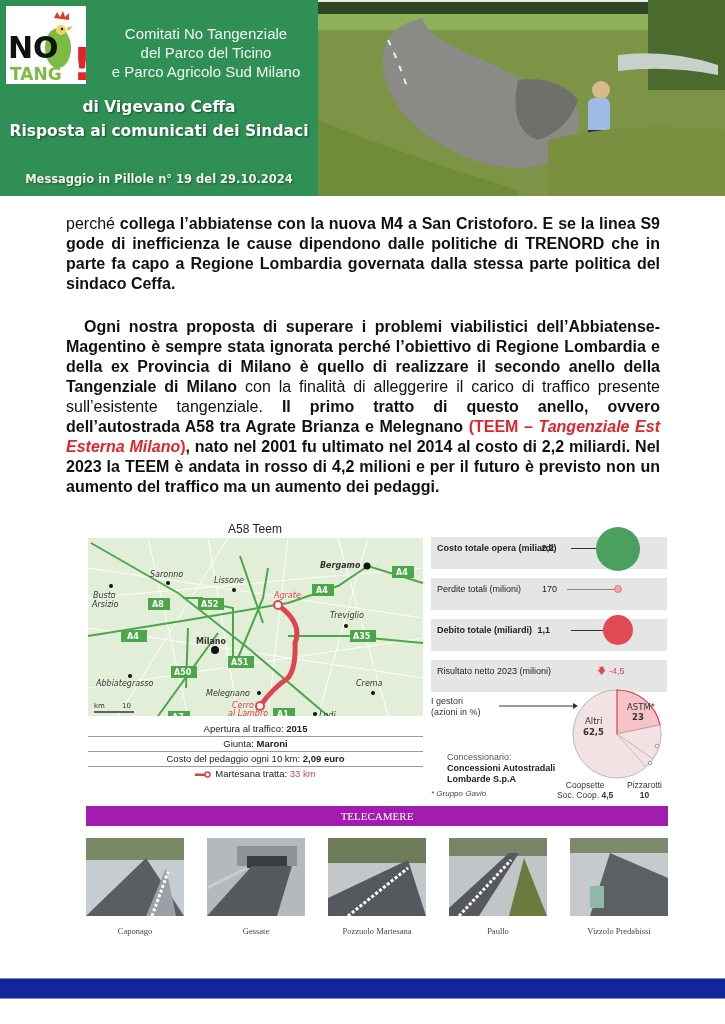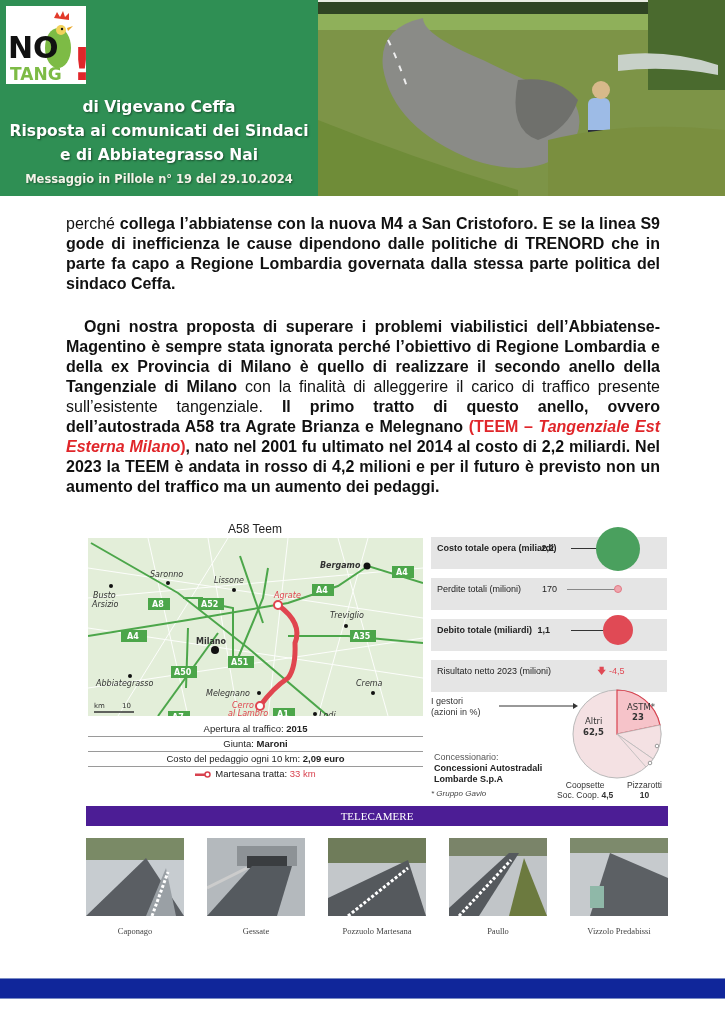--- a/index.html
+++ b/index.html
@@ -44,21 +44,21 @@
   .srow { position:relative; height:32px; margin-bottom:9px; background:#e5e5e5; font-size:9px; line-height:22px; padding-left:17px; color:#222; }
   .srow .lab { position:absolute; left:6px; }
   .srow .val { position:absolute; right:108px; text-align:right; }
   .srow .line { position:absolute; top:11px; height:1px; background:#333; }
   .srow .dot { position:absolute; border-radius:50%; }
   .bold { font-weight:bold; }
 
   .pie-area { position:absolute; left:431px; top:692px; width:236px; height:110px; font-size:9px; color:#333; }
 
   
-  .tele-bar { position:absolute; left:86px; top:806px; width:582px; height:20px; background:#4c1d95;
+  .tele-bar { position:absolute; left:86px; top:806px; width:582px; height:20px; background:#a21caf;
               color:#fff; text-align:center; font-family:"Liberation Serif", serif; font-size:11px; line-height:20px; }
   .cams { position:absolute; left:86px; top:838px; width:582px; height:100px; }
   .cam { position:absolute; top:0; width:98px; height:78px; overflow:hidden; background:#888; }
   .cam-label { position:absolute; top:88px; width:120px; text-align:center; font-family:"Liberation Serif", serif; font-size:8.5px; color:#444; }
 
   .footer-bar { position:absolute; left:0; top:978px; width:725px; height:21px; background:#10269a;
                 border-top:1px solid #7a8cc4; border-bottom:1px solid #7a8cc4; }
 </style>
 </head>
 <body>
@@ -71,24 +71,28 @@
         <path d="M48 12 l3 -6 l3 5 l3 -6 l2 6 l4 -4 l0 7 z" fill="#e23a2a"></path>
         <ellipse cx="52" cy="42" rx="13" ry="20" fill="#7dbb45"></ellipse>
         <circle cx="55" cy="24" r="5" fill="#f1d25b"></circle>
         <circle cx="56" cy="23" r="1.2" fill="#111"></circle>
         <path d="M61 22 l6 -2 l-5 5 z" fill="#e8a420"></path>
         <text x="2" y="52" font-family="DejaVu Sans, sans-serif" font-weight="bold" font-size="30" fill="#111">NO</text>
         <text x="4" y="74" font-family="DejaVu Sans, sans-serif" font-weight="bold" font-size="17" fill="#7dbb45">TANG</text>
         <text x="66" y="74" font-family="DejaVu Sans, sans-serif" font-weight="bold" font-size="44" fill="#e0262a">!</text>
       </svg>
     </div>
+    <div class="org">
+      <div>Comitati No Tangenziale</div>
+      <div>del Parco del Ticino</div>
+      <div>e Parco Agricolo Sud Milano</div>
+    </div>
     <div class="title">
       <div>di Vigevano Ceffa</div>
       <div>Risposta ai comunicati dei Sindaci</div>
-      <div>e di Abbiategrasso Nai</div>
     </div>
     <div class="msg">Messaggio in Pillole n° 19 del 29.10.2024</div>
   </div>
   <div class="photo">
     <svg width="407" height="196" viewBox="0 0 407 196">
       <defs>
         <linearGradient id="sky" x1="0" y1="0" x2="0" y2="1">
           <stop offset="0" stop-color="#dfe6d8"></stop>
             <stop offset="1" stop-color="#9bb36a"></stop>
         </linearGradient>
@@ -267,21 +271,21 @@
     <path d="M48 46 L48 2 A44 44 0 0 1 91 37 z" fill="#f6c3c9" stroke="#d8424f" stroke-width="1.2"></path>
     <path d="M48 46 L91 37 A44 44 0 0 1 84 71 z" fill="#f4e1e3" stroke="#b9b9b9" stroke-width="0.8"></path>
     <path d="M48 46 L84 71 A44 44 0 0 1 77 79 z" fill="#f4e1e3" stroke="#b9b9b9" stroke-width="0.8"></path>
     <text x="58" y="22" font-family="DejaVu Sans, sans-serif" font-size="8.5" fill="#333">ASTM*</text>
     <text x="63" y="32" font-family="DejaVu Sans, sans-serif" font-size="8.5" font-weight="bold" fill="#333">23</text>
     <text x="16" y="36" font-family="DejaVu Sans, sans-serif" font-size="8.5" fill="#333">Altri</text>
     <text x="14" y="47" font-family="DejaVu Sans, sans-serif" font-size="8.5" font-weight="bold" fill="#333">62,5</text>
     <circle cx="88" cy="58" r="1.8" fill="#fff" stroke="#999"></circle>
     <circle cx="81" cy="75" r="1.8" fill="#fff" stroke="#999"></circle>
   </svg>
-  <div style="position:absolute;left:3px;top:60px;line-height:11px">
+  <div style="position:absolute;left:16px;top:60px;line-height:11px">
     <div style="color:#555">Concessionario:</div>
     <div style="font-weight:bold;color:#222">Concessioni Autostradali</div>
     <div style="font-weight:bold;color:#222">Lombarde S.p.A</div>
   </div>
   <div style="position:absolute;left:0;top:97px;font-size:8px;font-style:italic;color:#444">* Gruppo Gavio</div>
   <div style="position:absolute;left:126px;top:88px;text-align:center;line-height:10px;font-size:8.5px">
     <div>Coopsette</div>
     <div><span>Soc. Coop. </span><b>4,5</b></div>
   </div>
   <div style="position:absolute;left:196px;top:88px;text-align:center;line-height:10px;font-size:8.5px">

